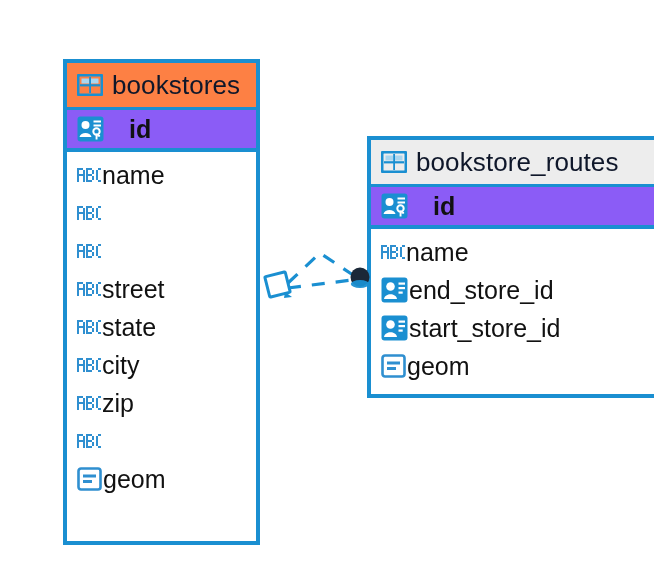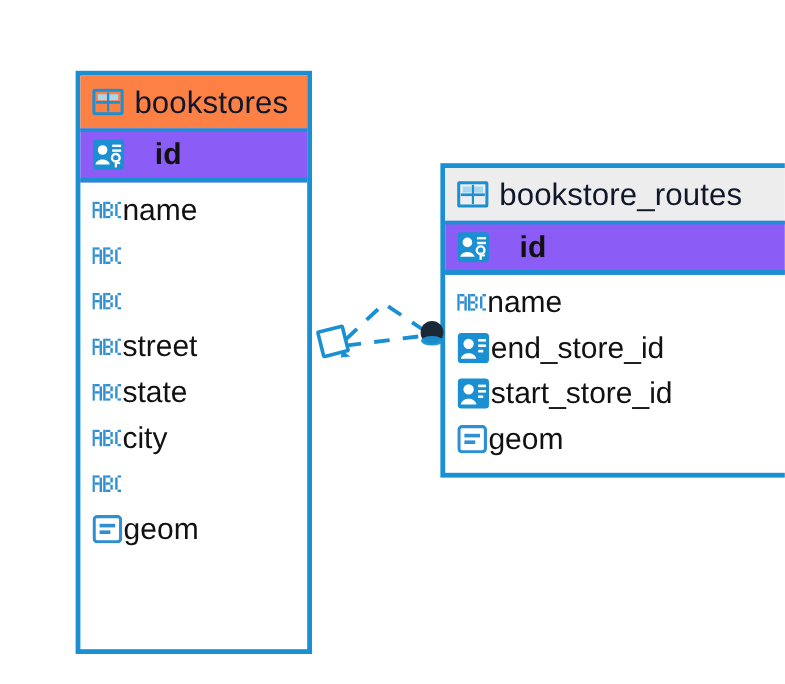--- a/index.html
+++ b/index.html
@@ -269,20 +269,42 @@
                 <rect x="11" y="12" width="4" height="2"></rect>
               <rect x="19" y="2" width="2" height="10"></rect>
                 <rect x="21" y="0" width="3" height="2"></rect>
               <rect x="21" y="12" width="3" height="2"></rect>
             </g>
           </svg>
         </span>
         <span class="field-label">city</span>
       </div>
 
+      <div class="field-row">
+        <span class="icon">
+          <svg width="24" height="14" viewBox="0 0 24 14">
+            <g fill="#2f8fd0">
+              <rect x="0" y="0" width="2" height="14"></rect>
+                <rect x="2" y="0" width="4" height="2"></rect>
+              <rect x="6" y="2" width="2" height="12"></rect>
+                <rect x="2" y="6" width="4" height="2"></rect>
+              <rect x="9" y="0" width="2" height="14"></rect>
+                <rect x="11" y="0" width="4" height="2"></rect>
+              <rect x="15" y="2" width="2" height="4"></rect>
+                <rect x="11" y="6" width="4" height="2"></rect>
+              <rect x="15" y="8" width="2" height="4"></rect>
+                <rect x="11" y="12" width="4" height="2"></rect>
+              <rect x="19" y="2" width="2" height="10"></rect>
+                <rect x="21" y="0" width="3" height="2"></rect>
+              <rect x="21" y="12" width="3" height="2"></rect>
+            </g>
+          </svg>
+        </span>
+        <span class="field-label">zip</span>
+      </div>
 
       <div class="field-row">
         <span class="icon">
           <svg width="24" height="14" viewBox="0 0 24 14">
             <g fill="#2f8fd0">
               <rect x="0" y="0" width="2" height="14"></rect>
                 <rect x="2" y="0" width="4" height="2"></rect>
               <rect x="6" y="2" width="2" height="12"></rect>
                 <rect x="2" y="6" width="4" height="2"></rect>
               <rect x="9" y="0" width="2" height="14"></rect>

